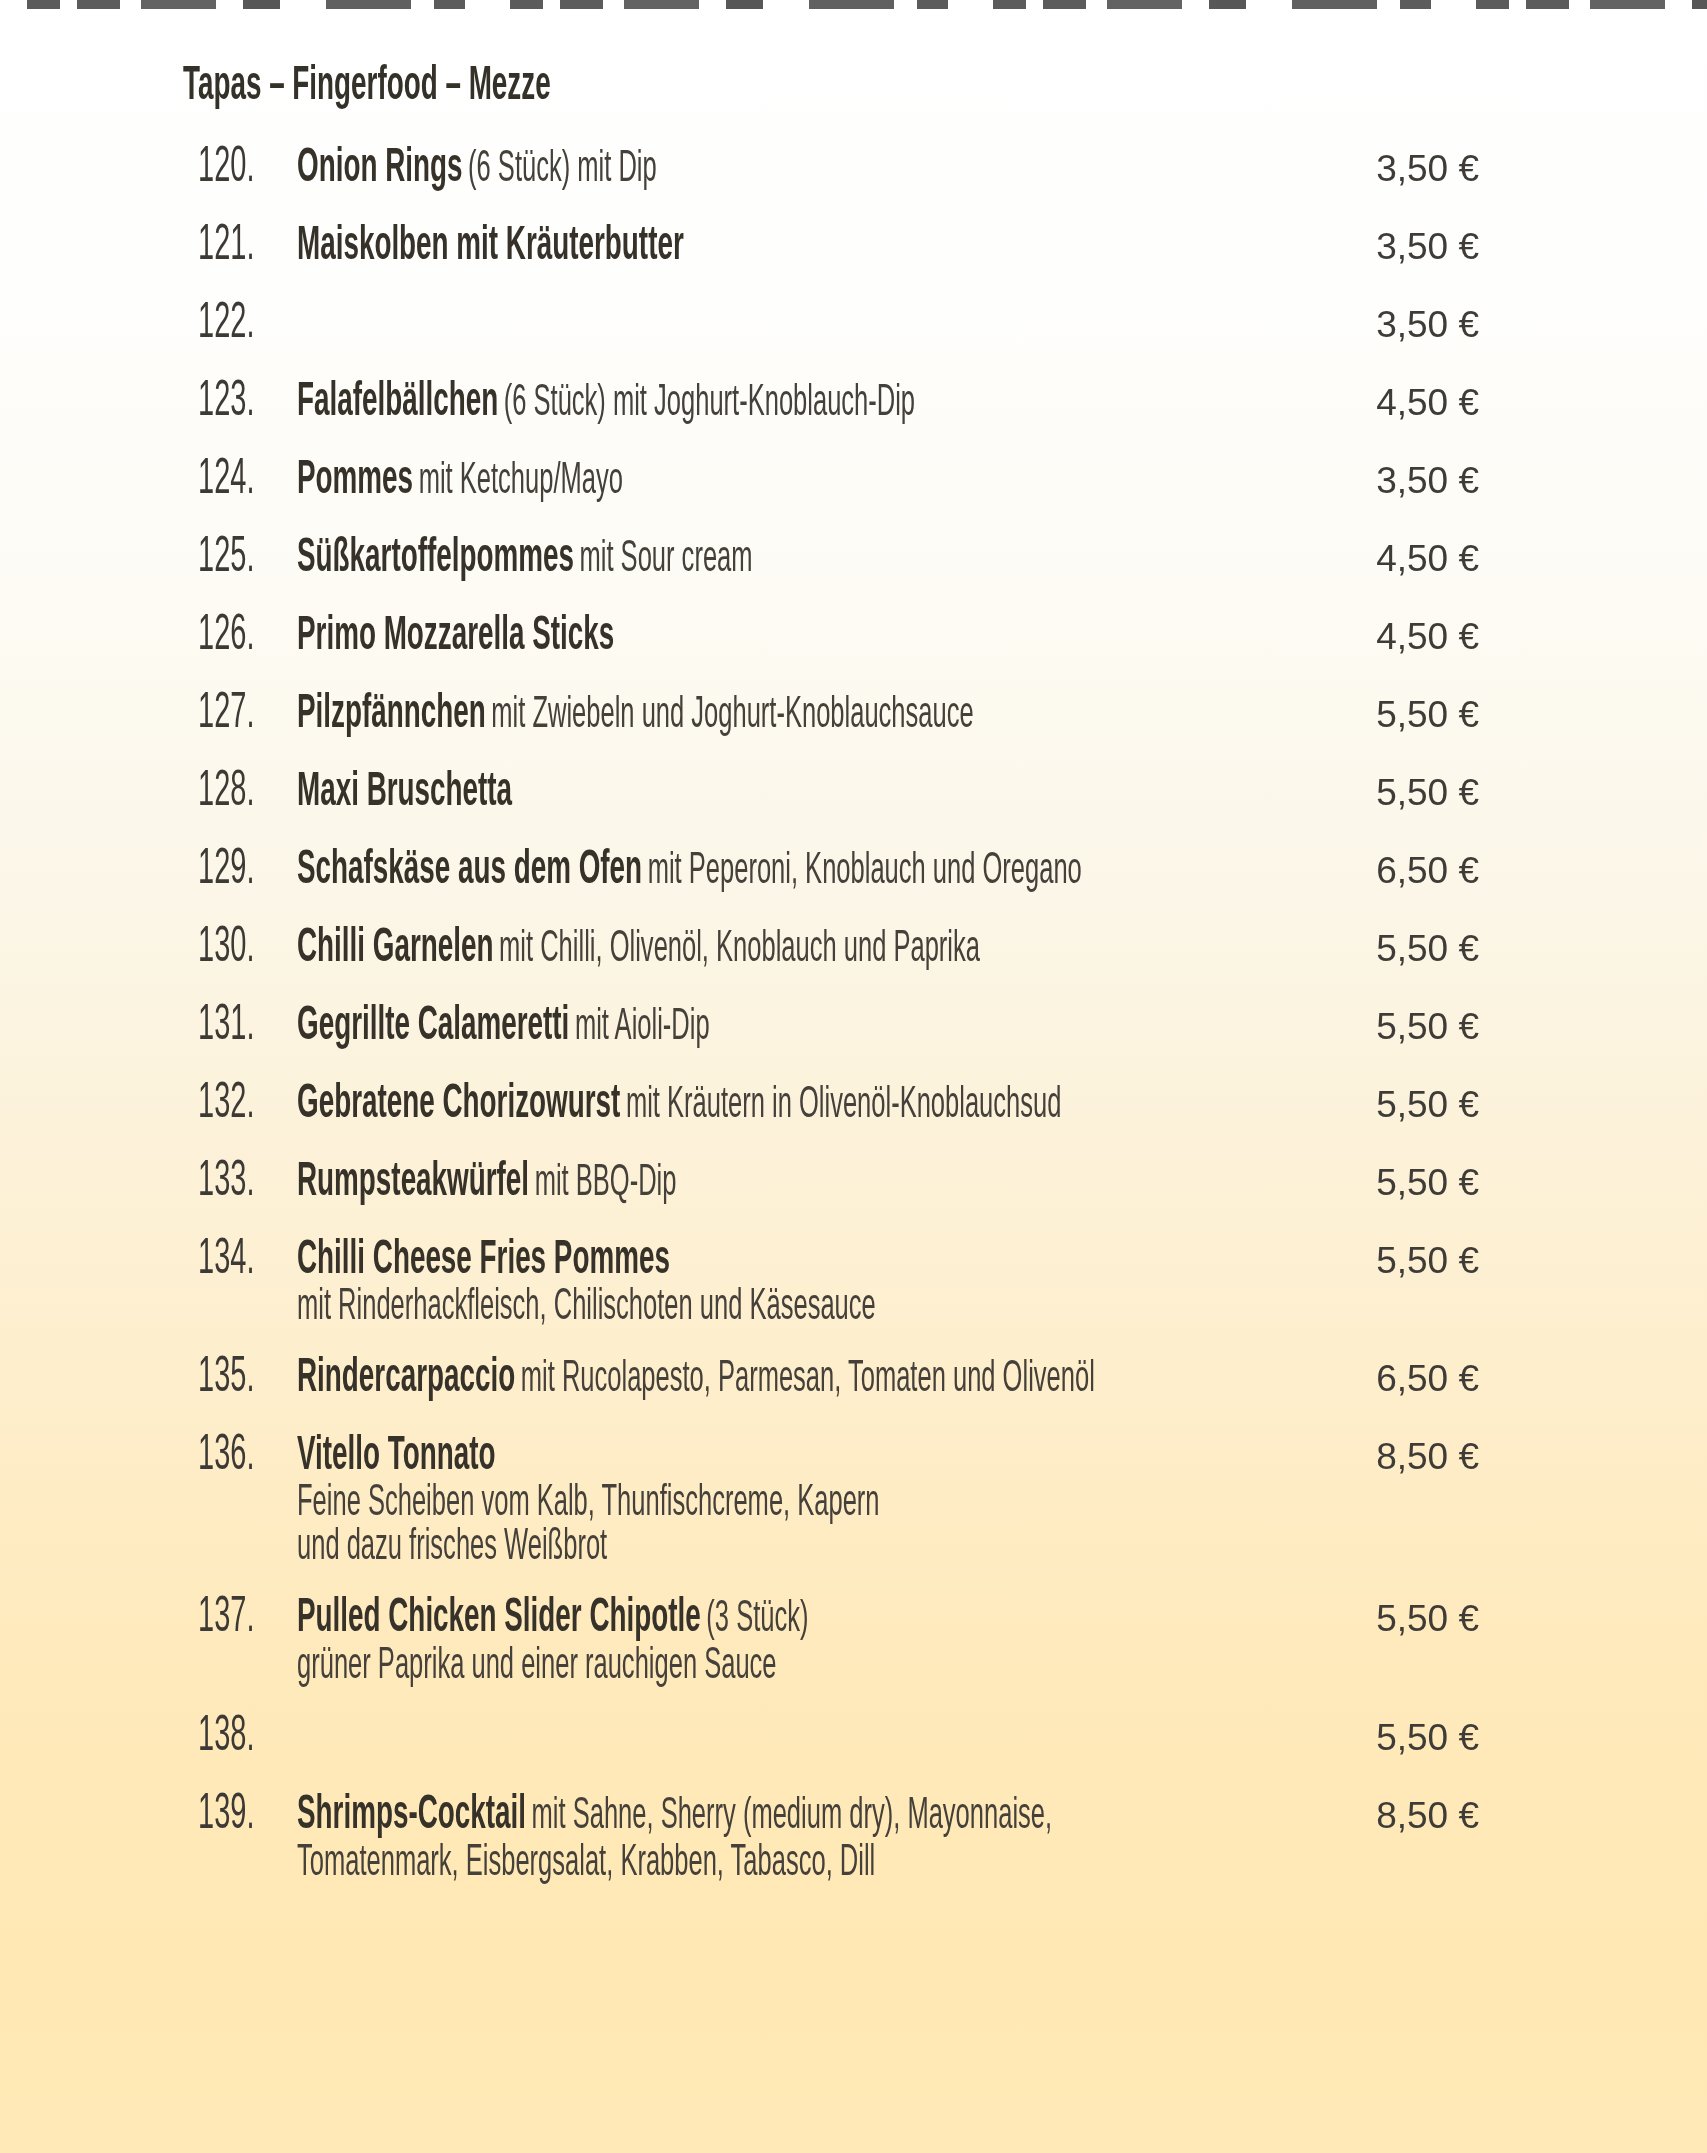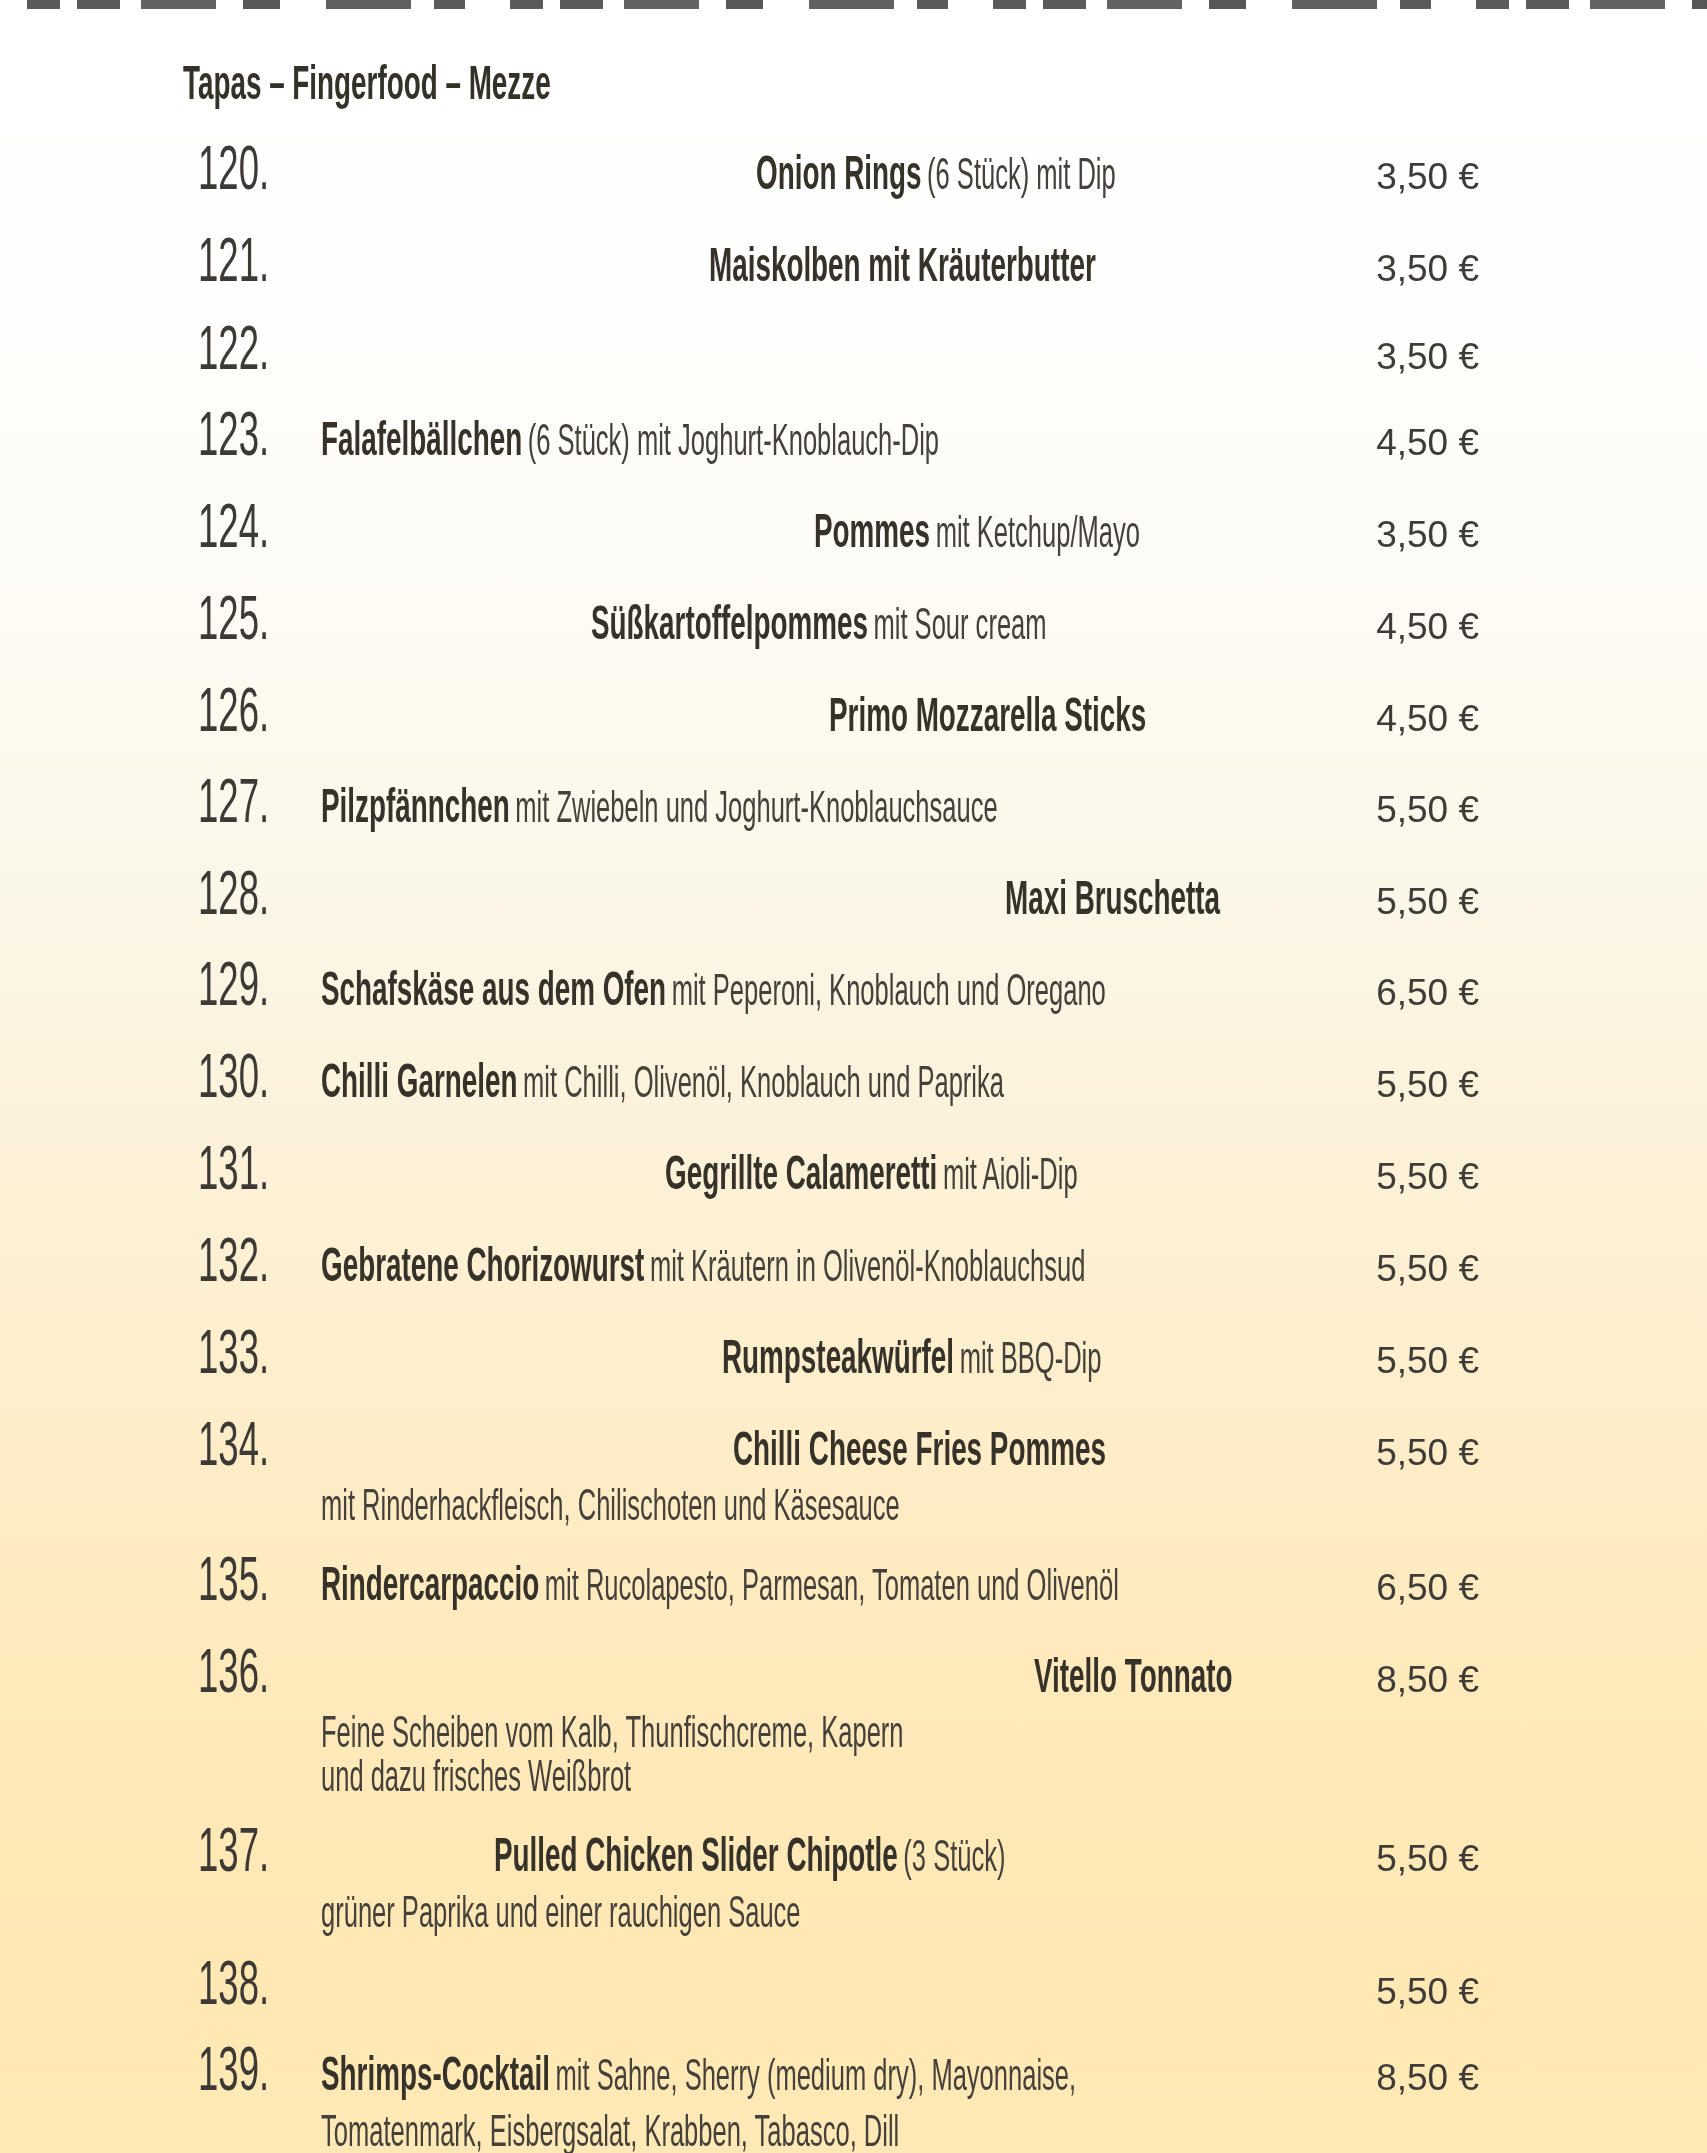--- a/index.html
+++ b/index.html
@@ -55,28 +55,27 @@
     line-height:54px;
     color:#343129;
   }
   .row{
     display:flex;
     align-items:baseline;
     margin-bottom:23px;
   }
   .num-cell{
     flex:0 0 99px;
-    font-size:63px;
+    font-size:50px;
     font-weight:400;
     line-height:50px;
     color:#3d3a36;
-    text-align:center;
   }
   .content-cell{ flex:1 1 auto; min-width:0; }
-  .name-line{ font-size:48px; line-height:68px;text-align:right; }
+  .name-line{ font-size:48px; line-height:50px; }
   .nm{ font-weight:700; color:#363229; }
   .sfx{ font-weight:400; font-size:44px; color:#45413a; margin-left:0.22em; }
   .desc-line{
     font-size:44px;
     font-weight:400;
     line-height:44px;
     color:#45413a;
   }
   .price-cell{
     flex:0 0 auto;

